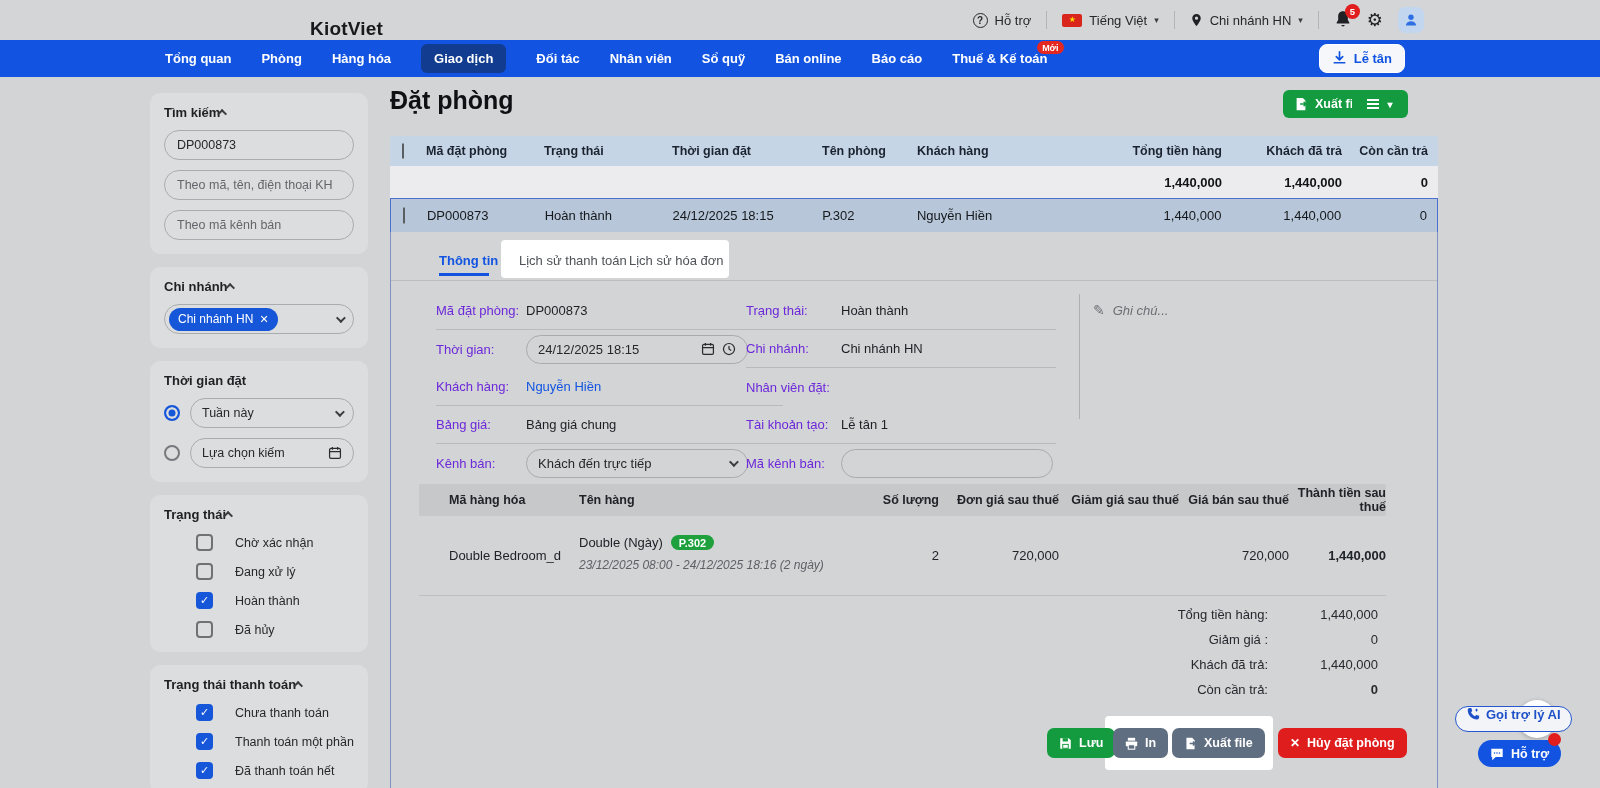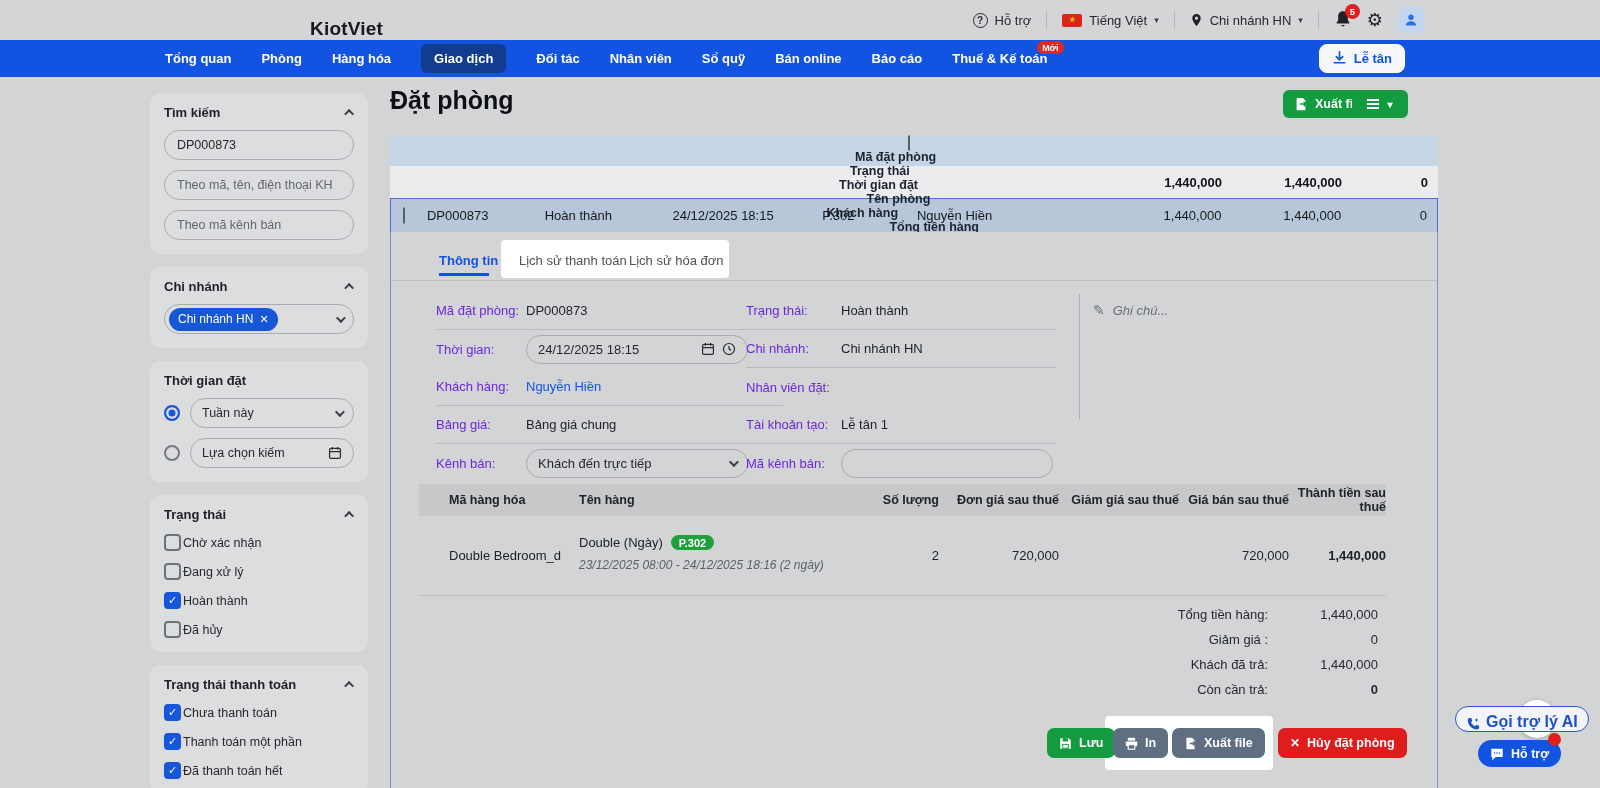--- a/index.html
+++ b/index.html
@@ -29,52 +29,52 @@
   .navbar { position:absolute; top:40px; left:0; width:1600px; height:37px; background:#1254e1; }
   .nav-items { position:absolute; left:165px; top:0; height:37px; display:flex; align-items:center; gap:30px; }
   .nav-item { color:#fff; font-size:13px; font-weight:700; white-space:nowrap; position:relative; cursor:pointer; }
   .nav-item.active { background:#123c8f; padding:7px 13px; border-radius:6px; }
   .new-badge { position:absolute; top:-10px; right:-16px; background:#e5281f; color:#fff; font-size:9px; font-weight:700; border-radius:8px; padding:1.5px 5px; }
   .reception { position:absolute; right:195px; top:4px; height:29px; padding:0 12px; background:#f5f7fa; border:1px solid #ffffff; border-radius:8px; color:#1254e1; font-weight:700; font-size:13px; display:flex; align-items:center; gap:7px; cursor:pointer; }
 
   
   .sidebar { position:absolute; left:150px; top:93px; width:218px; }
   .card { background:#dcddde; border-radius:10px; padding:12px 14px 14px; margin-bottom:13px; }
-  .card-h { display:flex; justify-content:space-between; align-items:center; font-size:13px; font-weight:700; color:#1e2024; }
+  .card-h { display:flex; align-items:center; font-size:13px; font-weight:700; color:#1e2024; }
   .chev { width:7px; height:7px; border-left:2px solid #3a3c40; border-top:2px solid #3a3c40; }
   .chev.up { transform:rotate(45deg) translateY(2px); }
   .chev.down { transform:rotate(225deg) translateY(2px); }
   .sinput { margin-top:10px; height:30px; border:1px solid #a9abae; border-radius:15px; padding:0 12px; font-size:12.5px; display:flex; align-items:center; color:#26282c; }
   .sinput.ph { color:#63666b; }
   .selbox { margin-top:10px; height:30px; border:1px solid #a9abae; border-radius:15px; display:flex; align-items:center; justify-content:space-between; padding:0 10px 0 4px; }
   .tag { background:#1656d9; color:#fff; border-radius:12px; height:23px; padding:0 9px; display:flex; align-items:center; gap:6px; font-size:12px; }
   .tag-x { font-size:11px; cursor:pointer; }
   .tag-x::before { content:"✕"; }
   .opt-row { margin-top:10px; display:flex; align-items:center; gap:10px; }
   .radio { width:16px; height:16px; border-radius:50%; border:2px solid #76797d; flex:none; }
   .radio.on { width:16px; height:16px; border:2.5px solid #1656d9; background:#1656d9; box-shadow:inset 0 0 0 2.5px #dcddde; }
   .mini-ctl { flex:1; height:30px; border:1px solid #a9abae; border-radius:15px; display:flex; align-items:center; justify-content:space-between; padding:0 11px; font-size:12.5px; color:#26282c; }
-  .check-row { margin-top:12px; display:flex; align-items:center; gap:2px; font-size:12.5px; color:#26282c; cursor:pointer; }
+  .check-row { margin-top:12px; display:flex; align-items:center; gap:22px; font-size:12.5px; color:#26282c; cursor:pointer;margin-left:32px; }
   .cbox { width:17px; height:17px; border:2px solid #6f7275; border-radius:4px; flex:none; }
   .cbox.on { background:#1656d9; border-color:#1656d9; display:flex; align-items:center; justify-content:center; color:#fff; font-size:11px; }
   .cbox.on::before { content:"✓"; }
 
   
   .main-title { position:absolute; left:390px; top:86px; font-size:25px; font-weight:800; color:#0e1013; }
   .btn { display:flex; align-items:center; gap:7px; border-radius:6px; color:#fff; font-size:12.5px; font-weight:700; cursor:pointer; border:none; }
   .btn-export-top { position:absolute; left:1283px; top:90px; height:28px; background:#149b40; padding:0 11px; }
   .btn-cols { position:absolute; left:1352px; top:90px; width:56px; height:28px; background:#149b40; justify-content:center; gap:8px; }
   .bars { width:12px; height:2px; background:#fff; box-shadow:0 4px 0 #fff, 0 8px 0 #fff; margin-top:-8px; }
   .caret-w { color:#fff; font-size:10px; }
   .caret-w::before { content:"▾"; }
 
   
   .otable { position:absolute; left:390px; top:136px; width:1048px; }
   .orow { display:flex; align-items:center; }
-  .ohead { height:30px; background:#c6d5e5; font-weight:700; font-size:12.5px; color:#1b2330; border-radius:2px 2px 0 0;flex-direction:column; }
+  .ohead { height:30px; background:#c6d5e5; font-weight:700; font-size:12.5px; color:#1b2330; border-radius:2px 2px 0 0; }
   .osum { height:32px; background:#ececee; font-weight:700; font-size:13px; color:#111317; }
   .odata { height:34px; background:#b7c7d9; border:1px solid #4d6fd0; border-bottom:none; font-size:13px; color:#15181c; }
   .cck { width:36px; padding-left:12px; }
   .c1 { width:118px; } .c2 { width:128px; } .c3 { width:150px; } .c4 { width:95px; } .c5 { width:175px; }
   .c6 { width:130px; text-align:right; } .c7 { width:120px; text-align:right; } .c8 { width:96px; text-align:right; padding-right:10px; }
   .hck { width:15px; height:15px; border:1.5px solid #5a5d61; border-radius:3px; background:#e8e9eb; cursor:pointer; }
 
   
   .panel { position:absolute; left:390px; top:232px; width:1048px; height:556px; background:#d2d4d6; border-left:1px solid #7f90c2; border-right:1px solid #7f90c2; }
   .spot-tabs { position:absolute; left:110px; top:8px; width:228px; height:38px; background:#fff; border-radius:4px; }
@@ -124,21 +124,21 @@
   .spot-actions { position:absolute; left:714px; top:484px; width:168px; height:54px; background:#fff; border-radius:4px; }
   .abtn { position:absolute; top:496px; height:30px; padding:0 12px; border-radius:7px; }
   .btn-save { left:656px; background:#149b40; }
   .btn-print { left:722px; background:#5f6e80; }
   .btn-export2 { left:781px; background:#5f6e80; }
   .btn-cancel { left:887px; background:#df1d1d; }
   .x-ico::before { content:"✕"; font-size:12px; font-weight:700; }
 
   
   .zalo { position:absolute; left:1518px; top:700px; width:38px; height:38px; border-radius:50%; background:#fff; display:flex; align-items:center; justify-content:flex-end; color:#0f766e; font-weight:800; font-size:12.5px; font-style:italic; box-shadow:0 1px 4px rgba(0,0,0,.25); cursor:pointer; }
-  .ai-btn { position:absolute; left:1455px; top:706px; height:26px; border:1.5px solid #2457d0; border-radius:13px; background:#f2f4f8; color:#1e50c8; font-size:16px; font-weight:600; display:flex; align-items:flex-end; gap:6px; padding:0 10px; cursor:pointer; }
+  .ai-btn { position:absolute; left:1455px; top:706px; height:26px; border:1.5px solid #2457d0; border-radius:13px; background:#f2f4f8; color:#1e50c8; font-size:13px; font-weight:600; display:flex; align-items:flex-start; gap:6px; padding:0 10px; cursor:pointer; }
   .support-btn { position:absolute; left:1478px; top:740px; height:27px; background:#1254e1; border-radius:14px; color:#fff; font-size:12.5px; font-weight:600; display:flex; align-items:center; gap:7px; padding:0 12px; cursor:pointer; }
   .red-dot { position:absolute; left:1548px; top:733px; width:13px; height:13px; border-radius:50%; background:#e11d1d; }
 </style>
 </head>
 <body>
 
 <header class="topbar">
   <div class="brand">
     <svg width="44" height="30" viewBox="0 0 44 30">
       <path d="M17 1 C8 1 3 8 3 15 C3 23 8 29 14 29 C16.5 29 18 27.5 18 25 L18 4 C18 2.2 17.8 1 17 1 Z" fill="#1565e8"></path>

